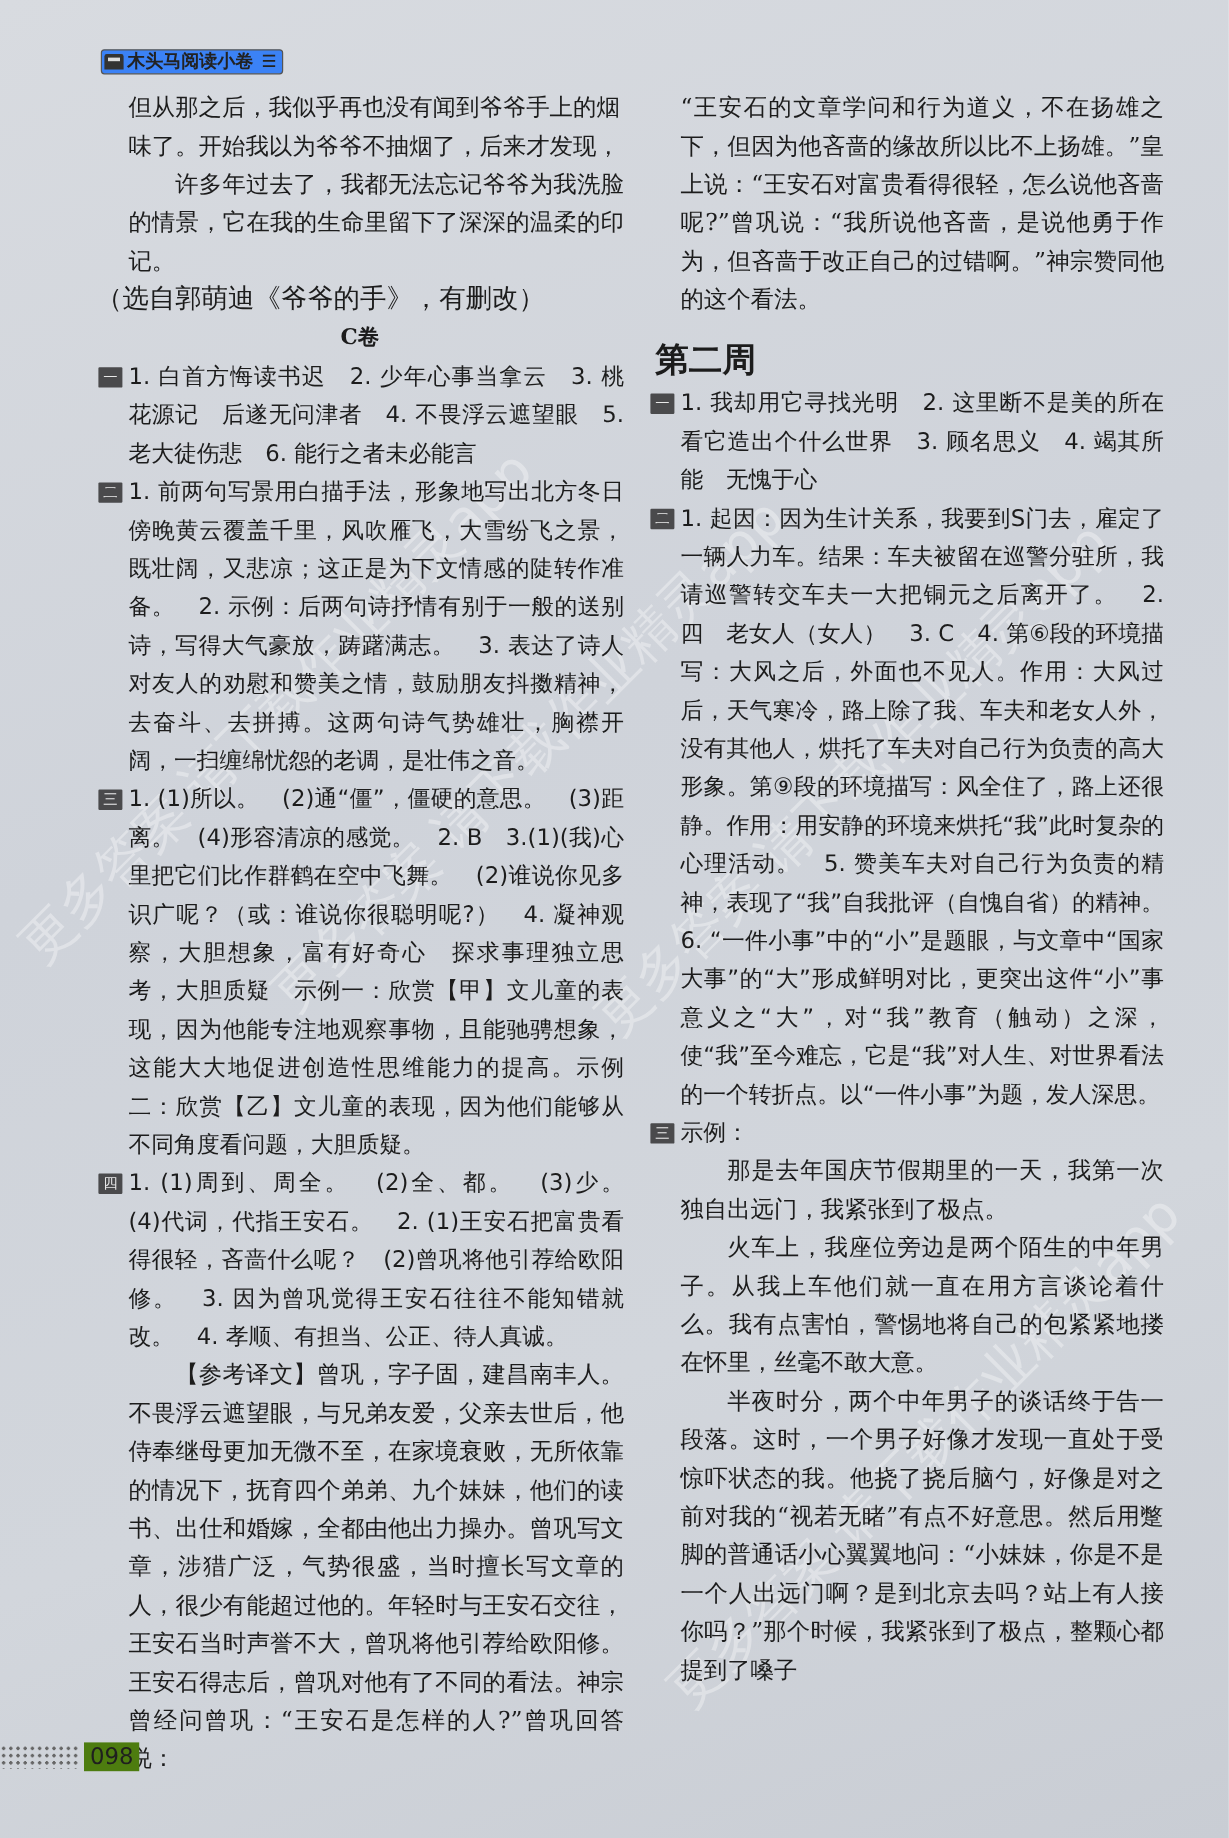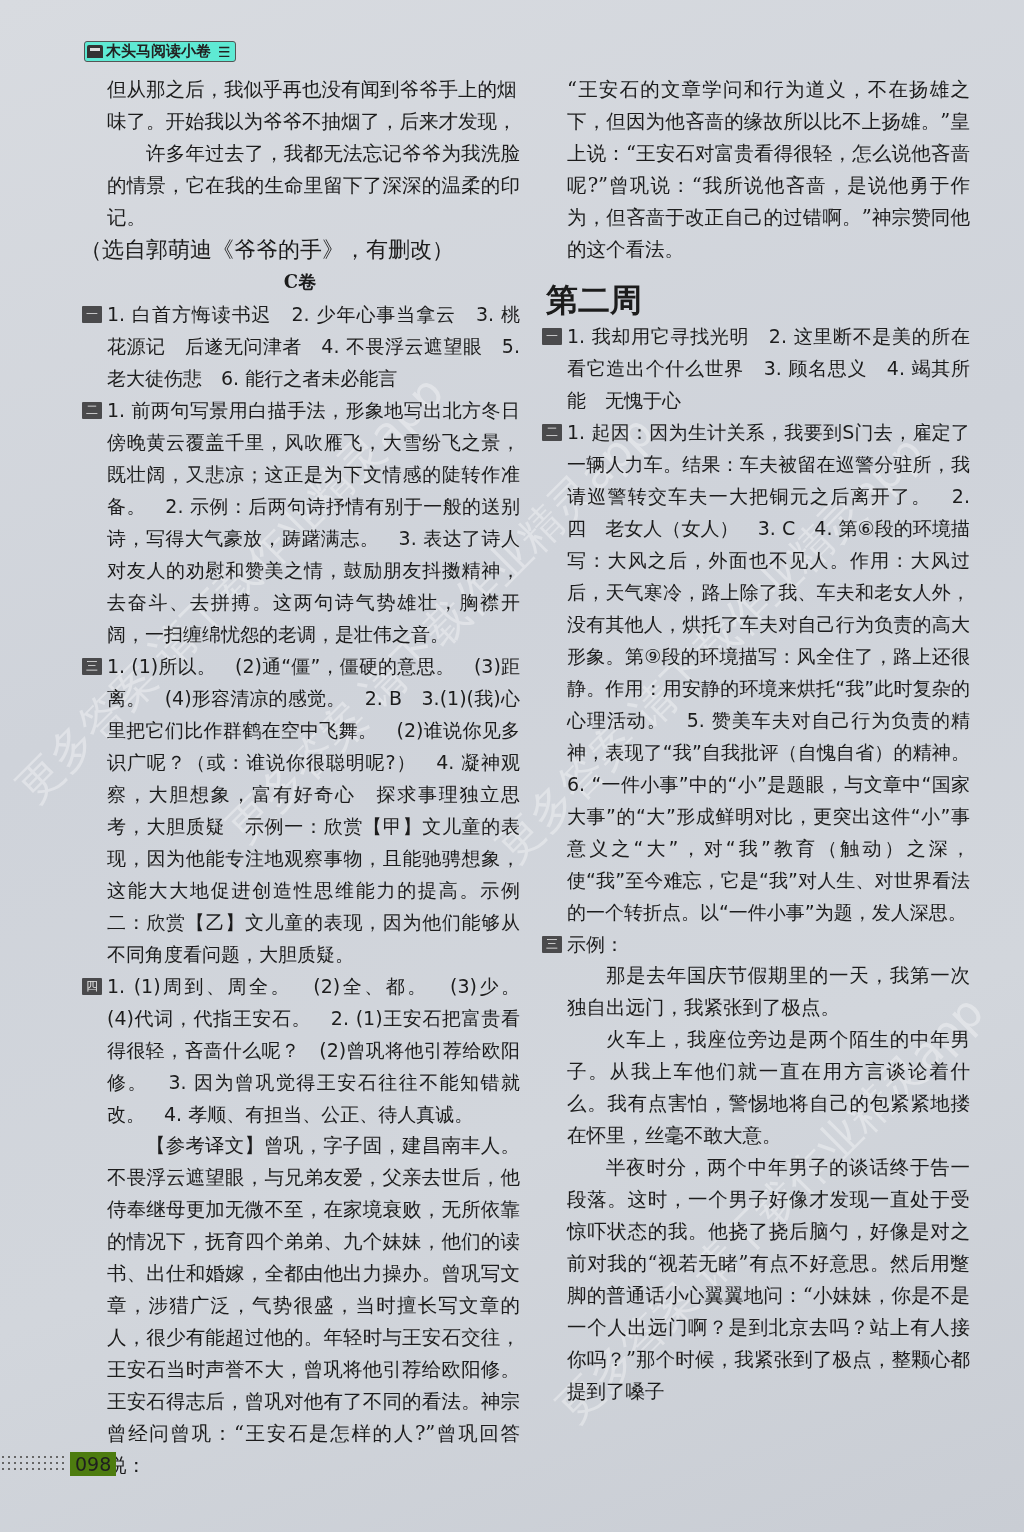--- a/index.html
+++ b/index.html
@@ -19,21 +19,21 @@
   .header-badge {
     position: absolute;
     left: 84px;
     top: 41px;
     height: 19px;
     display: flex;
     align-items: center;
     border: 1px solid #555;
     border-radius: 3px;
     padding: 0 4px 0 2px;
-    background: #5eead4;
+    background: #3b82f6;
     font-family: "DejaVu Sans", "Liberation Sans", sans-serif;
     font-size: 15px;
     font-weight: bold;
     color: #222;
     gap: 3px;
   }
   .header-badge .book-icon {
     width: 16px;
     height: 13px;
     background: #333;
@@ -69,21 +69,21 @@
 
   .section-title {
     text-align: center;
     font-weight: bold;
     font-size: 18px;
     margin: 0;
   }
   .week-title {
     font-family: "DejaVu Sans", "Liberation Sans", sans-serif;
     font-weight: bold;
-    font-size: 32px;
+    font-size: 28px;
     line-height: 40px;
     margin-top: 14px;
     margin-left: 6px;
   }
   .q-block {
     position: relative;
     padding-left: 27px;
     text-align: justify;
   }
   .marker {

